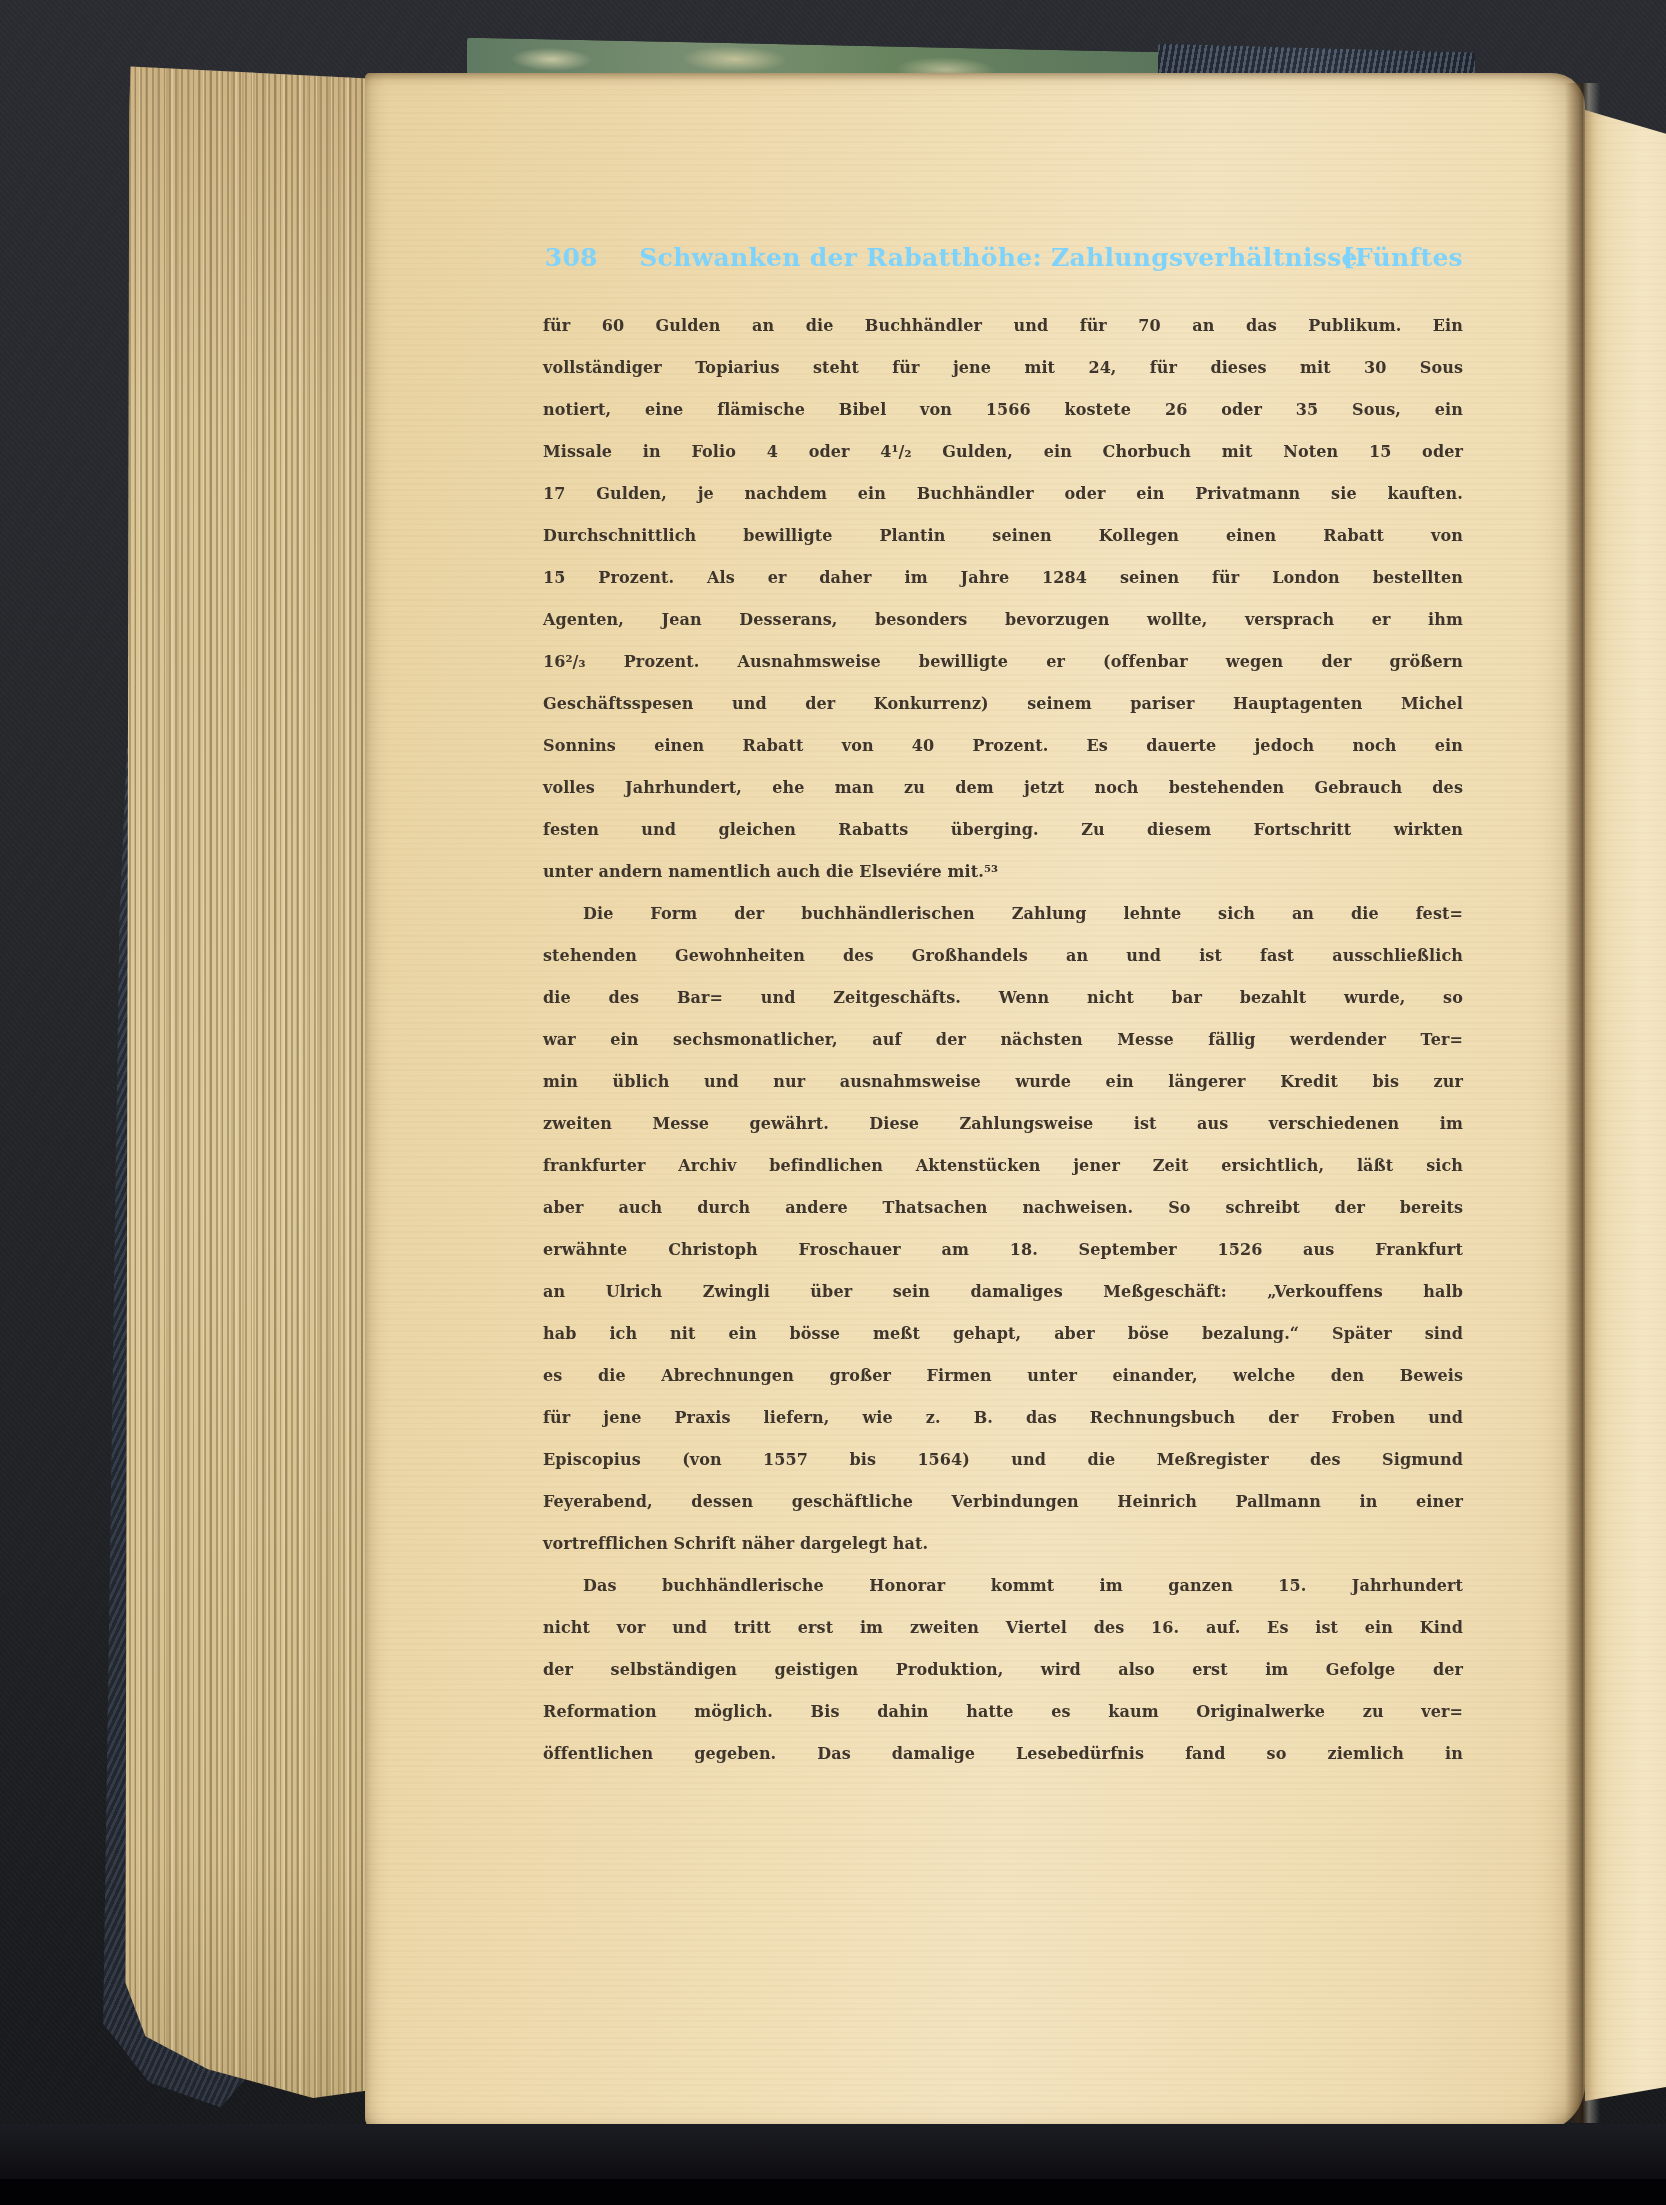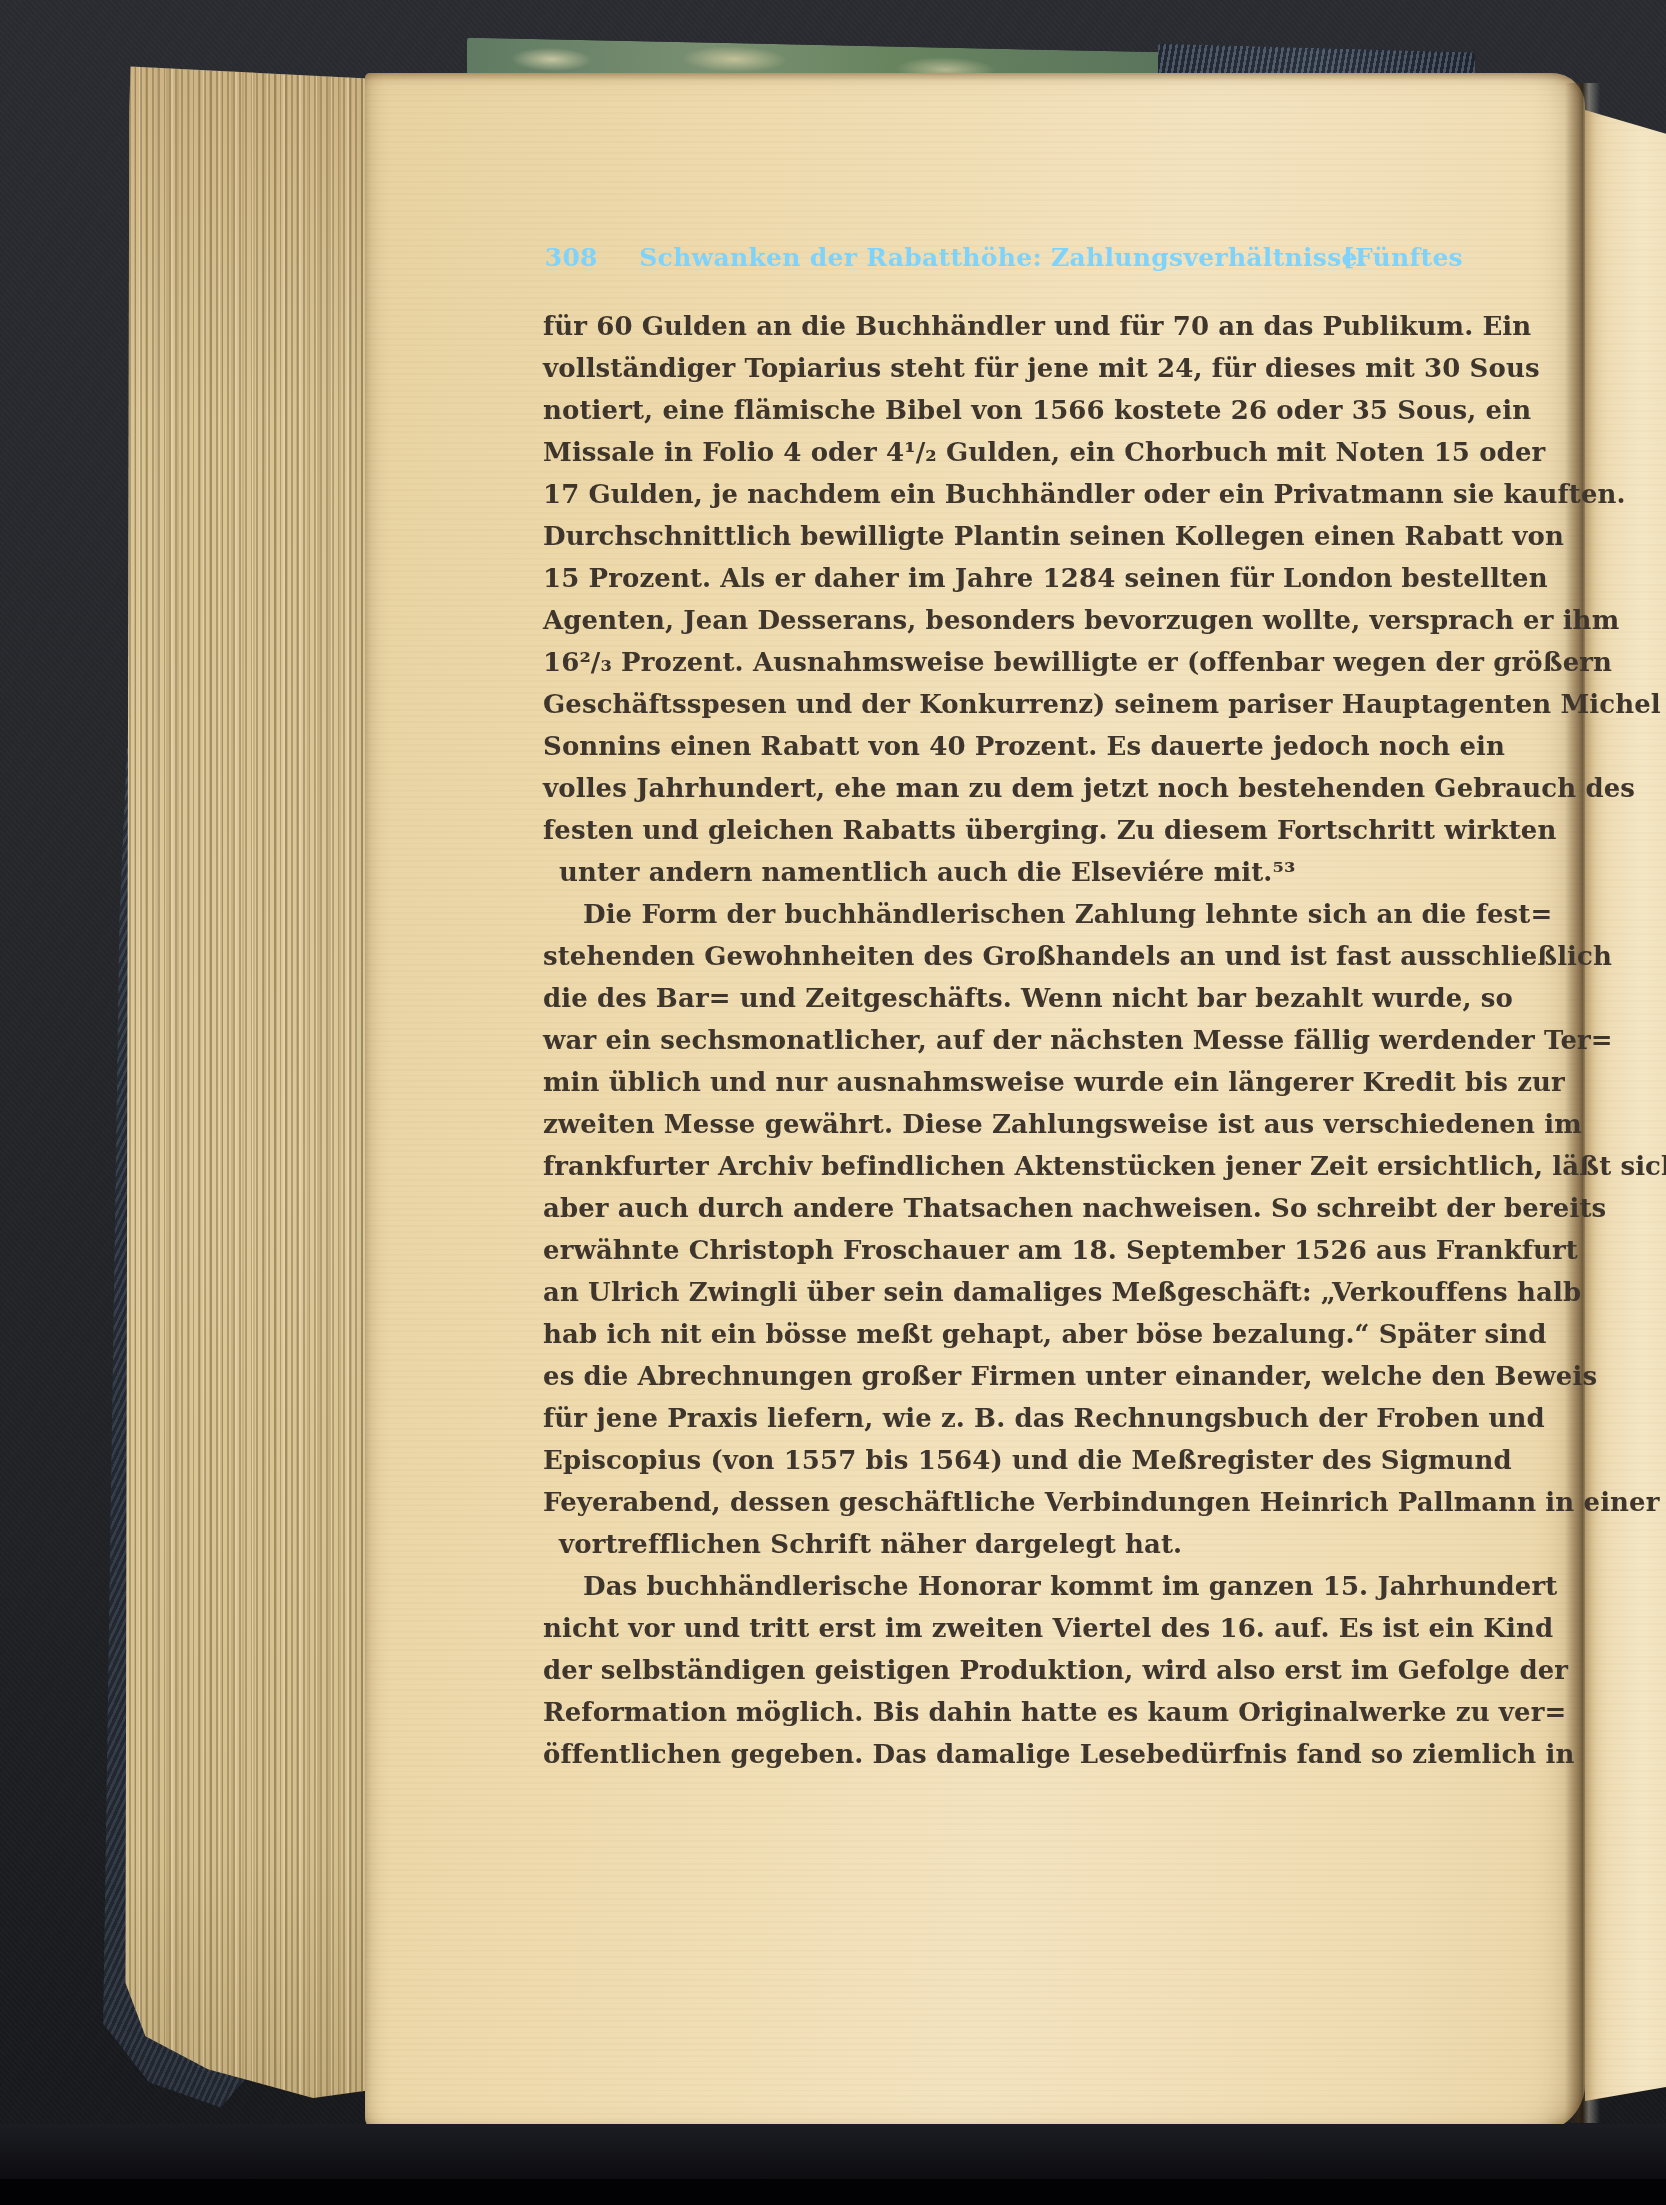--- a/index.html
+++ b/index.html
@@ -87,24 +87,24 @@
   .botblack{position:absolute;left:0;top:2179px;width:1667px;height:27px;background:#020204;}
 
   
   .header{position:absolute;left:543px;top:243px;width:920px;height:37px;
       color:#7dd3fc;font-size:25px;font-weight:600;letter-spacing:0.3px;}
   .header .pn{position:absolute;left:1.7px;top:0;}
   .header .rt{position:absolute;left:0;right:0;text-align:center;top:0;}
   .header .cm{position:absolute;right:0;top:0;}
 
   .textblock{position:absolute;left:543px;top:305px;width:920px;
-      color:#3e352c;font-size:26px;font-weight:600;letter-spacing:0.1px;}
+      color:#3e352c;font-size:16px;font-weight:600;letter-spacing:0.1px;}
   .tl{height:42px;line-height:42px;white-space:nowrap;
       text-align:justify;text-align-last:justify;text-justify:inter-word;}
-  .tl.nojust{text-align:left;text-align-last:left;margin-left:16px;}
+  .tl.nojust{text-align:left;text-align-last:left;}
   .tl.indent{text-indent:40px;}
 </style>
 </head>
 <body>
 
 <div id="scene">
   <div class="bg"></div>
 
   <div class="cover"></div>
   <div class="marble"></div>

